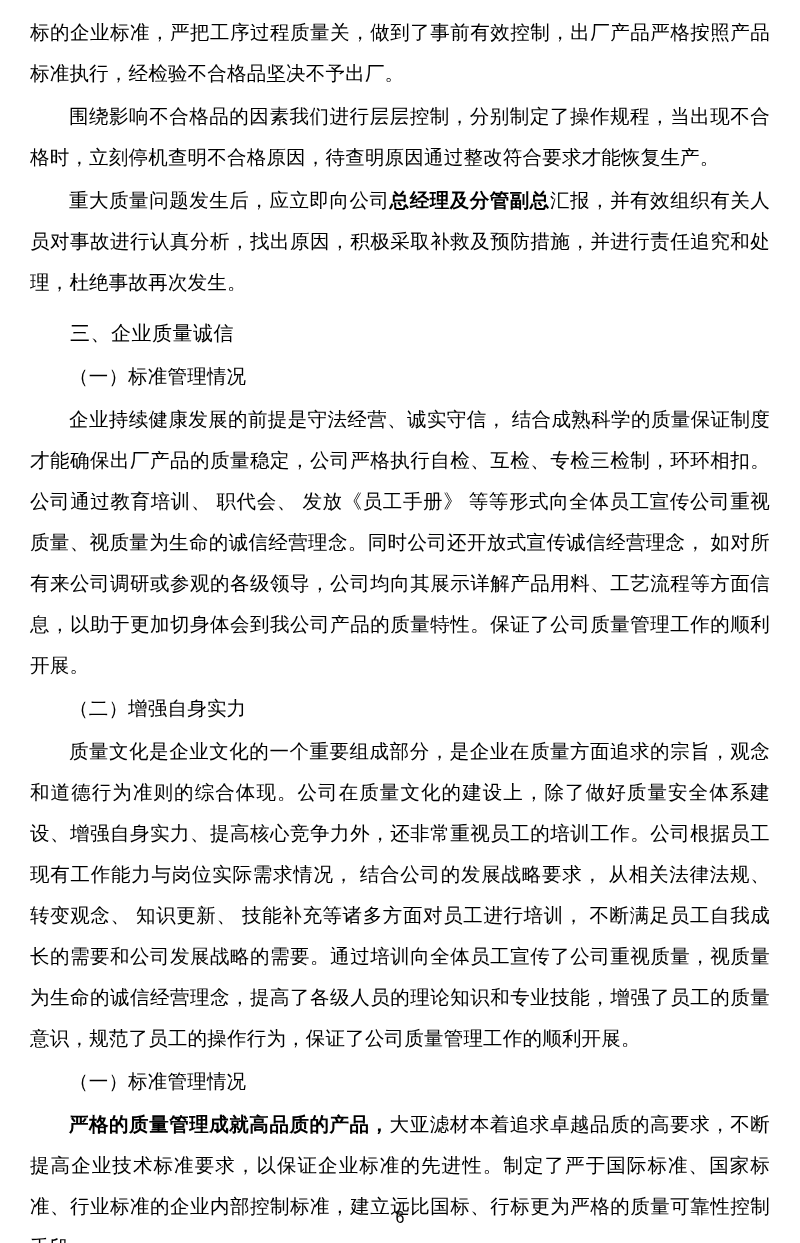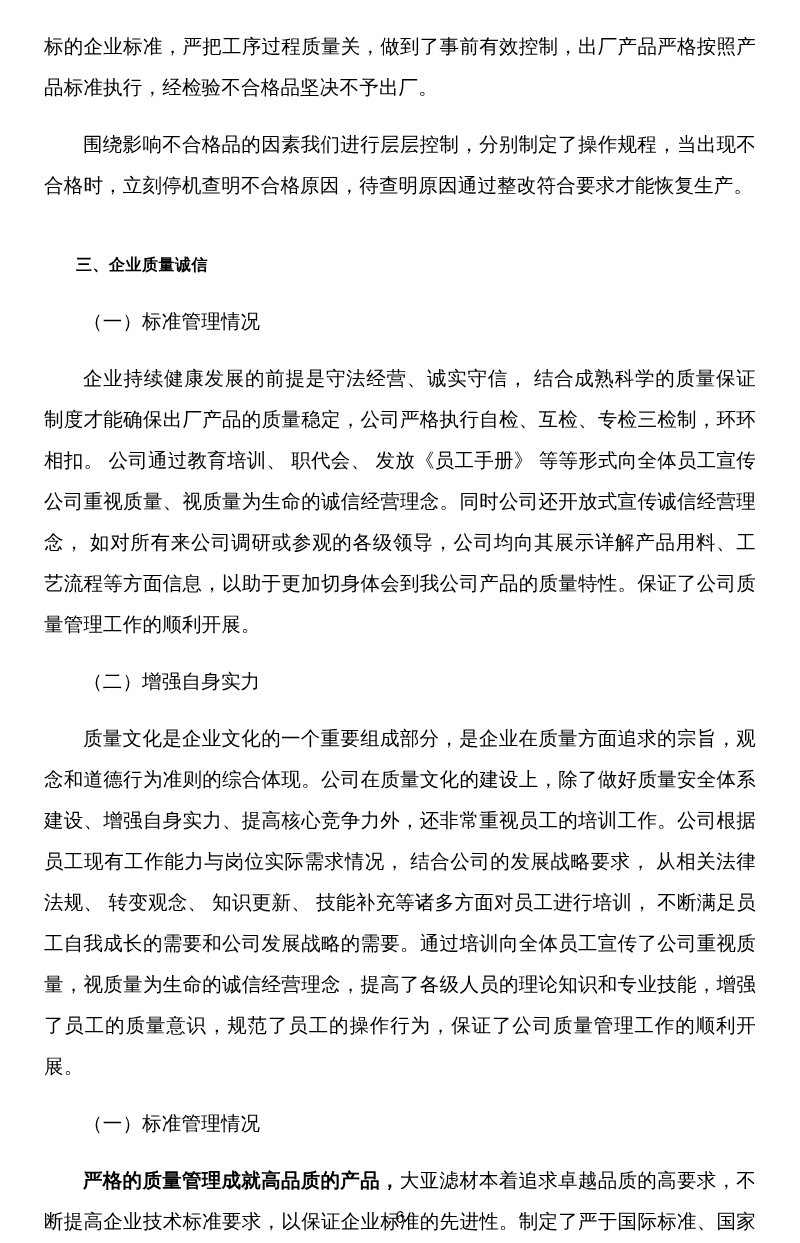--- a/index.html
+++ b/index.html
@@ -21,34 +21,34 @@
     overflow: hidden;
   }
   .doc-body {
     font-size: 19.5px;
     line-height: 41px;
     text-align: justify;
     text-justify: inter-ideograph;
     letter-spacing: 0.2px;
   }
   p {
-    margin: 16px;
+    margin: 2px;
     padding: 0;
   }
   .para {
     text-indent: 2em;
   }
   .para-noindent {
     text-indent: 0;
   }
   .heading {
     text-indent: 2em;
-    font-weight: bold;
+    font-weight: normal;
     font-family: "Liberation Sans", "DejaVu Sans", sans-serif;
-    font-size: 16px;
+    font-size: 20px;
     letter-spacing: 0.5px;
   }
   .subheading {
     text-indent: 2em;
   }
   .bold-inline {
     font-weight: bold;
   }
   .page-number {
     position: absolute;
@@ -66,20 +66,21 @@
 <body>
 
 <div class="page">
   <div class="doc-body">
 
     <p class="para-noindent">标的企业标准，严把工序过程质量关，做到了事前有效控制，出厂产品严格按照产品标准执行，经检验不合格品坚决不予出厂。</p>
 
     <p class="para">围绕影响不合格品的因素我们进行层层控制，分别制定了操作规程，当出现不合格时，立刻停机查明不合格原因，待查明原因通过整改符合要求才能恢复生产。</p>
 
 
+    <p class="para"><span>重大质量问题发生后，应立即向公司</span><span class="bold-inline">总经理及分管副总</span><span>汇报，并有效组织有关人员对事故进行认真分析，找出原因，积极采取补救及预防措施，并进行责任追究和处理，杜绝事故再次发生。</span></p>
 
     <div class="spacer-sm"></div>
 
     <p class="heading">三、企业质量诚信</p>
 
     <p class="subheading">（一）标准管理情况</p>
 
     <p class="para">企业持续健康发展的前提是守法经营、诚实守信， 结合成熟科学的质量保证制度才能确保出厂产品的质量稳定，公司严格执行自检、互检、专检三检制，环环相扣。 公司通过教育培训、 职代会、 发放《员工手册》 等等形式向全体员工宣传公司重视质量、视质量为生命的诚信经营理念。同时公司还开放式宣传诚信经营理念， 如对所有来公司调研或参观的各级领导，公司均向其展示详解产品用料、工艺流程等方面信息，以助于更加切身体会到我公司产品的质量特性。保证了公司质量管理工作的顺利开展。</p>
 
     <p class="subheading">（二）增强自身实力</p>

